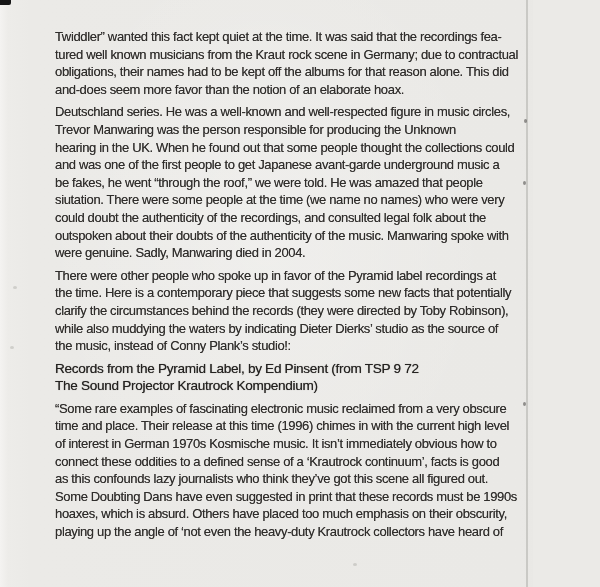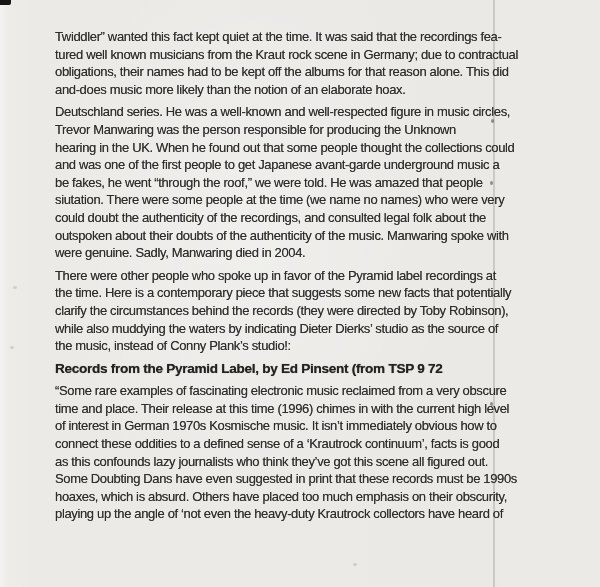--- a/index.html
+++ b/index.html
@@ -13,20 +13,21 @@
     font-family: "Liberation Sans", sans-serif;
     background: #ebeae7;
   }
   .page {
     position: relative;
     width: 500px;
     height: 587px;
     background:
       radial-gradient(ellipse at 50% 40%, rgba(255,255,255,0.25) 0%, rgba(255,255,255,0) 60%),
       linear-gradient(90deg, #f4f3f1 0px, #edece9 8px, #ebeae7 30px, #eae9e6 520px, #e6e5e2 574px, #dddcd9 592px, #e9e8e6 596px, #f0efed 600px);
+    padding-left: 33px;
   }
   .corner-mark {
     position: absolute;
     top: 0;
     left: 0;
     width: 11px;
     height: 5px;
     background: #161616;
     border-bottom-right-radius: 2px;
   }
@@ -56,21 +57,21 @@
   }
   .line {
     white-space: nowrap;
     font-size: 13px;
     line-height: 17.6px;
     letter-spacing: -0.35px;
     color: #2f2d2b;
     text-shadow: 0 0 0.6px rgba(47,45,43,0.65);
   }
   .para.heading .line {
-    font-weight: bold;
+    font-weight: normal;
     font-size: 13.6px;
     letter-spacing: -0.3px;
     color: #242220;
     text-shadow: 0 0 0.7px rgba(36,34,32,0.7);
   }
 </style>
 </head>
 <body>
 
 <div class="page">
@@ -82,21 +83,21 @@
   <div class="speck dark" style="right:7px; top:402px;"></div>
   <div class="speck faint" style="left:13px;  top:286px;"></div>
   <div class="speck faint" style="left:10px;  top:346px;"></div>
   <div class="speck faint" style="left:353px; top:563px;"></div>
 
   <main class="text-block" id="text-block">
       <div class="para body">
         <div class="line">Twiddler” wanted this fact kept quiet at the time. It was said that the recordings fea-</div>
         <div class="line">tured well known musicians from the Kraut rock scene in Germany; due to contractual</div>
         <div class="line">obligations, their names had to be kept off the albums for that reason alone. This did</div>
-        <div class="line">and-does music more likely than the notion of an elaborate hoax.</div>
+        <div class="line">and-does seem more favor than the notion of an elaborate hoax.</div>
       </div>
       <div class="para body">
         <div class="line">Deutschland series. He was a well-known and well-respected figure in music circles,</div>
         <div class="line">Trevor Manwaring was the person responsible for producing the Unknown</div>
         <div class="line">hearing in the UK. When he found out that some people thought the collections could</div>
         <div class="line">and was one of the first people to get Japanese avant-garde underground music a</div>
         <div class="line">be fakes, he went “through the roof,” we were told. He was amazed that people</div>
         <div class="line">siutation. There were some people at the time (we name no names) who were very</div>
         <div class="line">could doubt the authenticity of the recordings, and consulted legal folk about the</div>
         <div class="line">outspoken about their doubts of the authenticity of the music. Manwaring spoke with</div>
@@ -104,20 +105,21 @@
       </div>
       <div class="para body">
         <div class="line">There were other people who spoke up in favor of the Pyramid label recordings at</div>
         <div class="line">the time. Here is a contemporary piece that suggests some new facts that potentially</div>
         <div class="line">clarify the circumstances behind the records (they were directed by Toby Robinson),</div>
         <div class="line">while also muddying the waters by indicating Dieter Dierks’ studio as the source of</div>
         <div class="line">the music, instead of Conny Plank’s studio!:</div>
       </div>
       <div class="para heading">
         <div class="line">Records from the Pyramid Label, by Ed Pinsent (from TSP 9 72</div>
+        <div class="line">The Sound Projector Krautrock Kompendium)</div>
       </div>
       <div class="para body">
         <div class="line">“Some rare examples of fascinating electronic music reclaimed from a very obscure</div>
         <div class="line">time and place. Their release at this time (1996) chimes in with the current high level</div>
         <div class="line">of interest in German 1970s Kosmische music. It isn’t immediately obvious how to</div>
         <div class="line">connect these oddities to a defined sense of a ‘Krautrock continuum’, facts is good</div>
         <div class="line">as this confounds lazy journalists who think they’ve got this scene all figured out.</div>
         <div class="line">Some Doubting Dans have even suggested in print that these records must be 1990s</div>
         <div class="line">hoaxes, which is absurd. Others have placed too much emphasis on their obscurity,</div>
         <div class="line">playing up the angle of ‘not even the heavy-duty Krautrock collectors have heard of</div>

